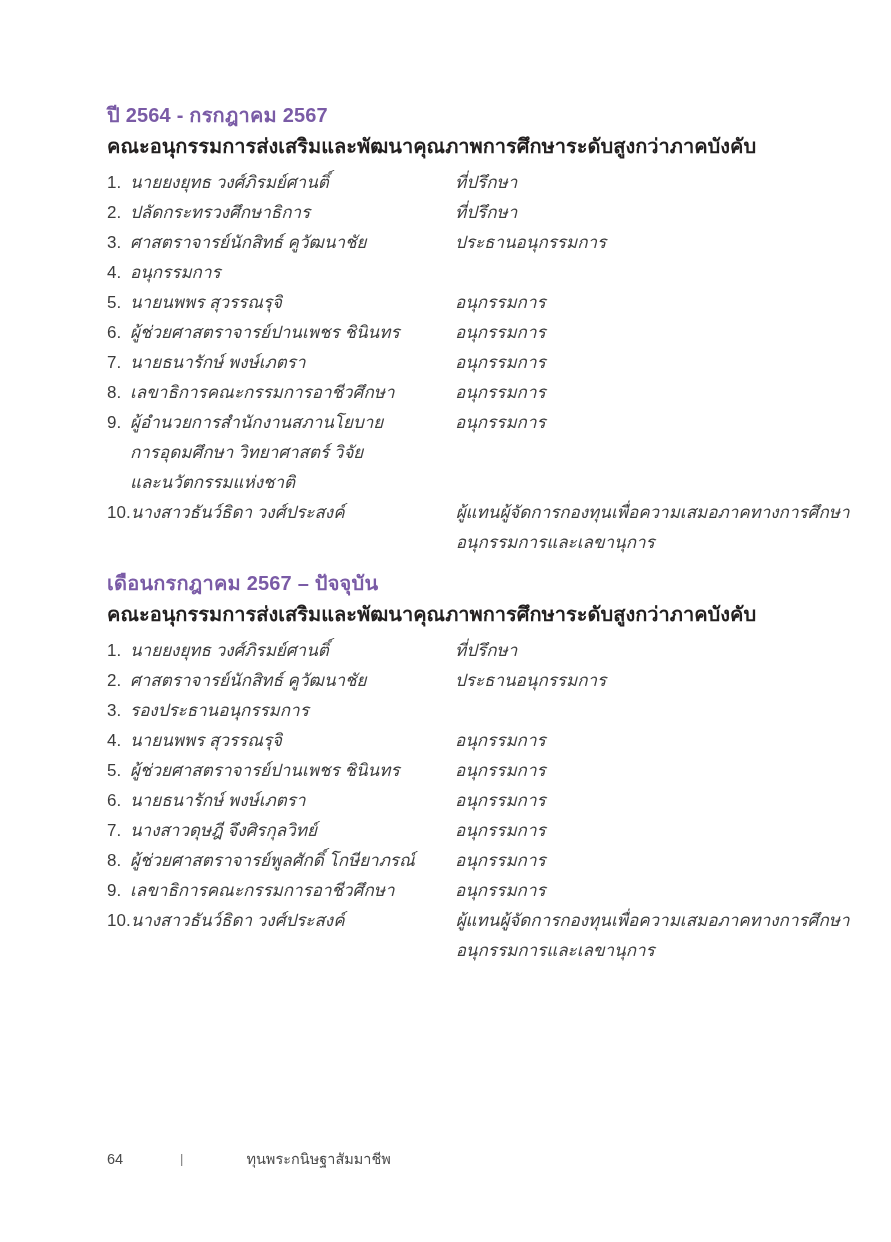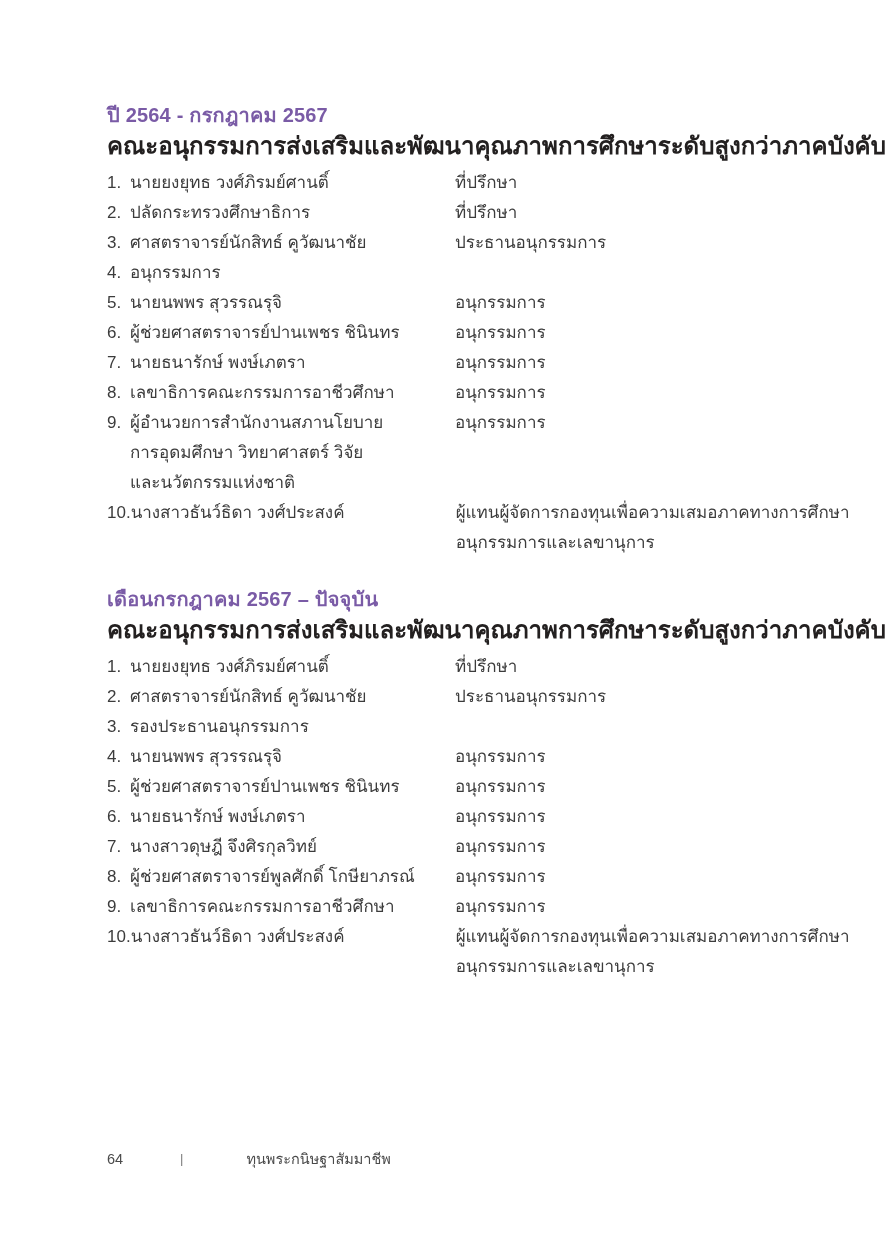--- a/index.html
+++ b/index.html
@@ -16,47 +16,47 @@
     width:891px;height:1242px;
     background:#ffffff;
     margin:0 auto;
     overflow:hidden;
   }
   .content{
     position:absolute;
     top:102px;left:107px;
     width:710px;
   }
-  .section + .section{margin-top:28px;}
+  .section + .section{margin-top:12px;}
   .period-heading{
     color:var(--accent-purple,#7A5BA6);
     font-size:20px;
     font-weight:bold;
     line-height:26px;
     letter-spacing:.2px;
   }
   .committee-heading{
     color:var(--heading-black,#232020);
-    font-size:24px;
+    font-size:20px;
     font-weight:bold;
     line-height:28px;
     margin-top:4px;
     margin-bottom:8px;
     white-space:nowrap;
   }
   .member-list{color:var(--body-text,#3C3C3C);font-size:17px;}
   .member-row{display:flex;align-items:flex-start;}
   .col-no{
     flex:0 0 23px;
     line-height:30px;
     white-space:nowrap;
   }
   .col-name{flex:0 0 325px;padding-right:10px;}
   .col-role{flex:1 1 auto;}
-  .col-name .line,.col-role .line{line-height:30px;white-space:nowrap;}
+  .col-name .line,.col-role .line{line-height:30px;white-space:nowrap;font-style:italic;}
   .footer{
     position:absolute;
     top:1148px;left:107px;
     display:flex;
     align-items:center;
     color:var(--footer-text,#4A4A4A);
     font-size:14.5px;
     line-height:22px;
     gap:45px;
   }

